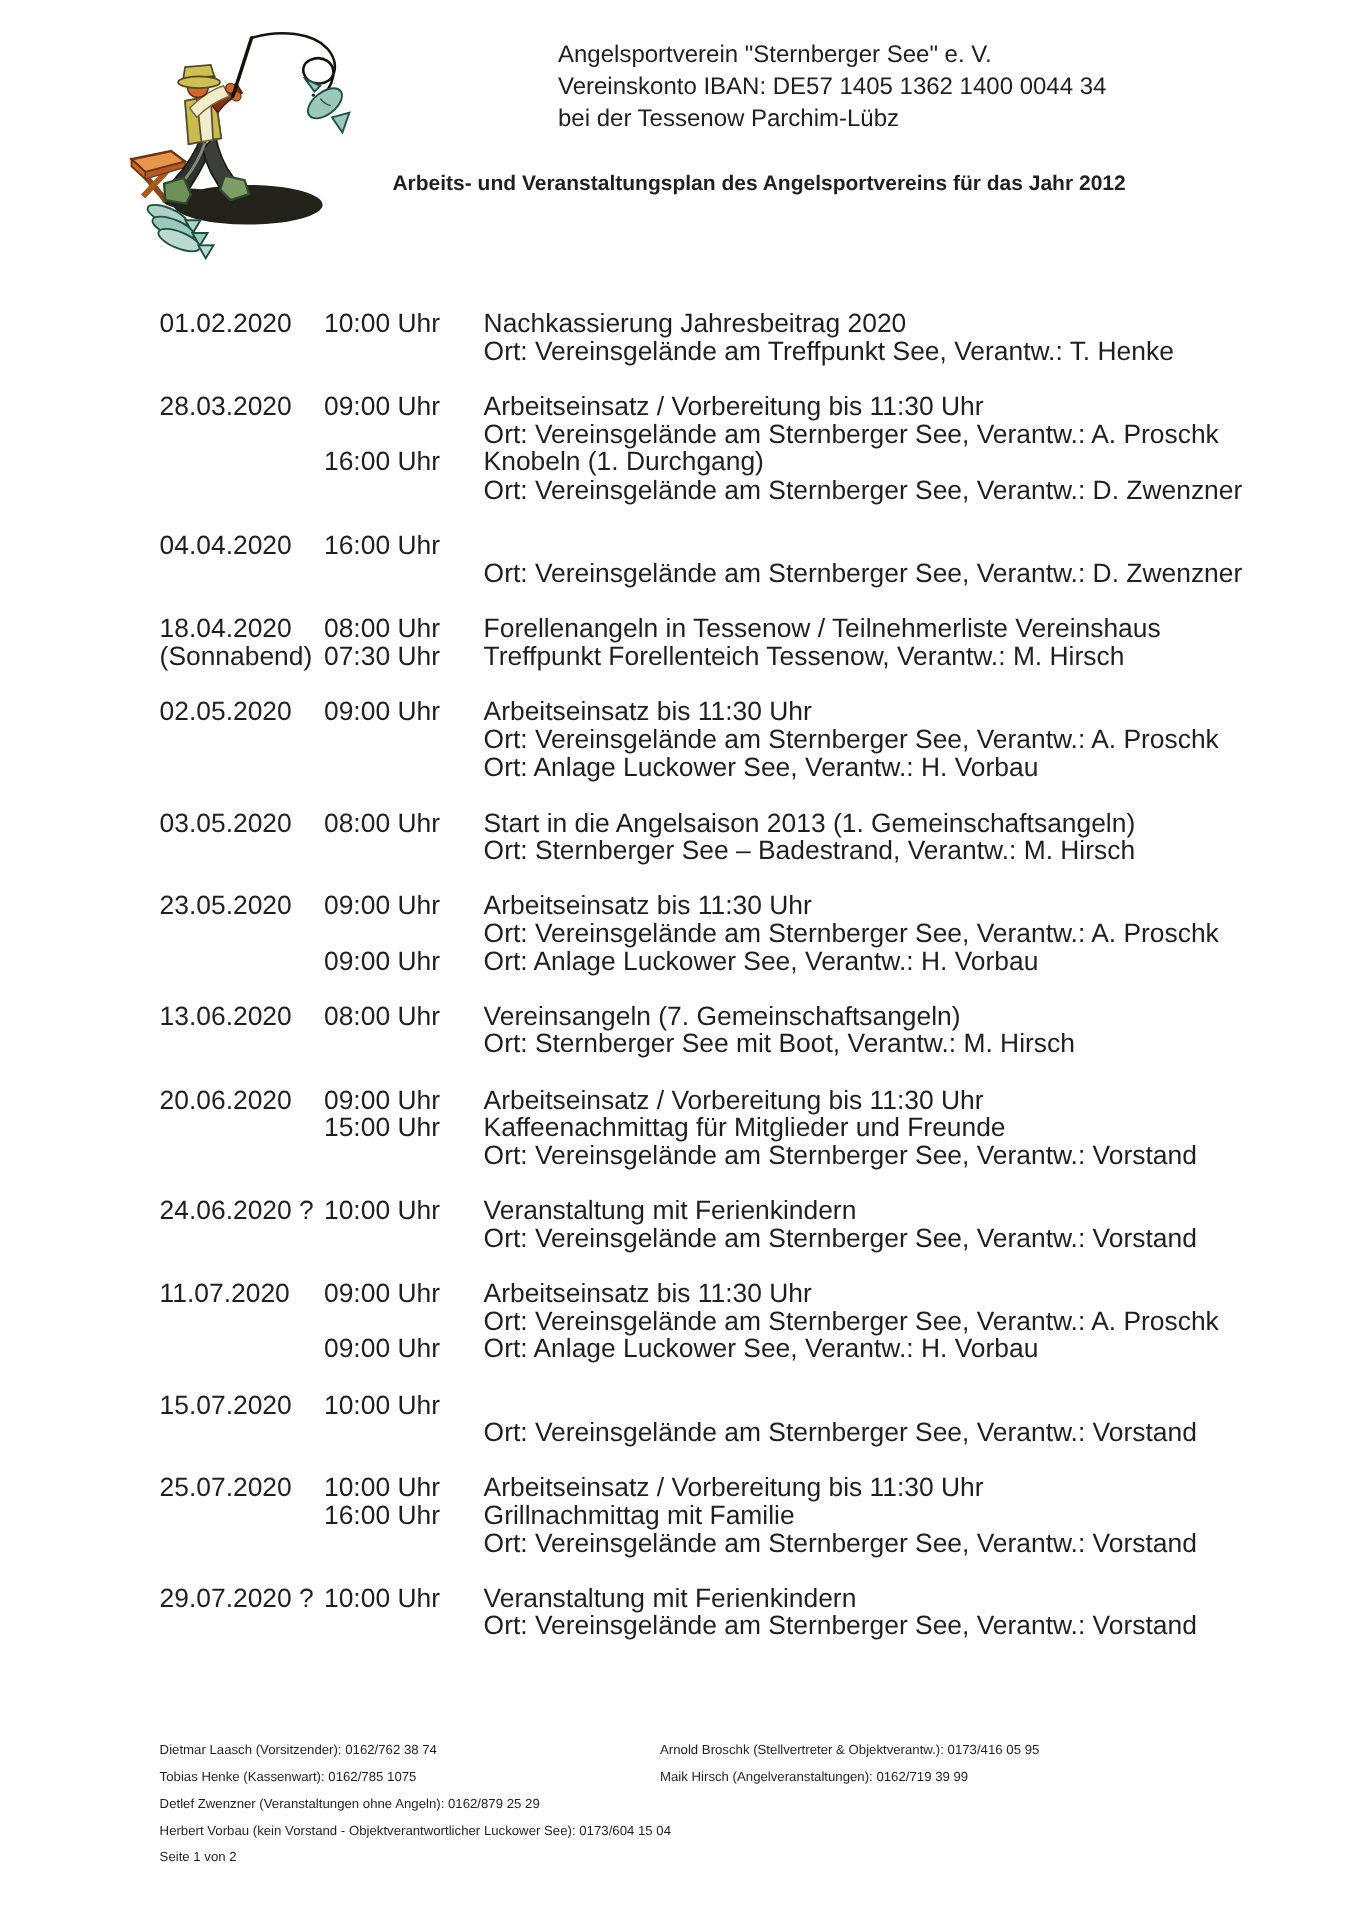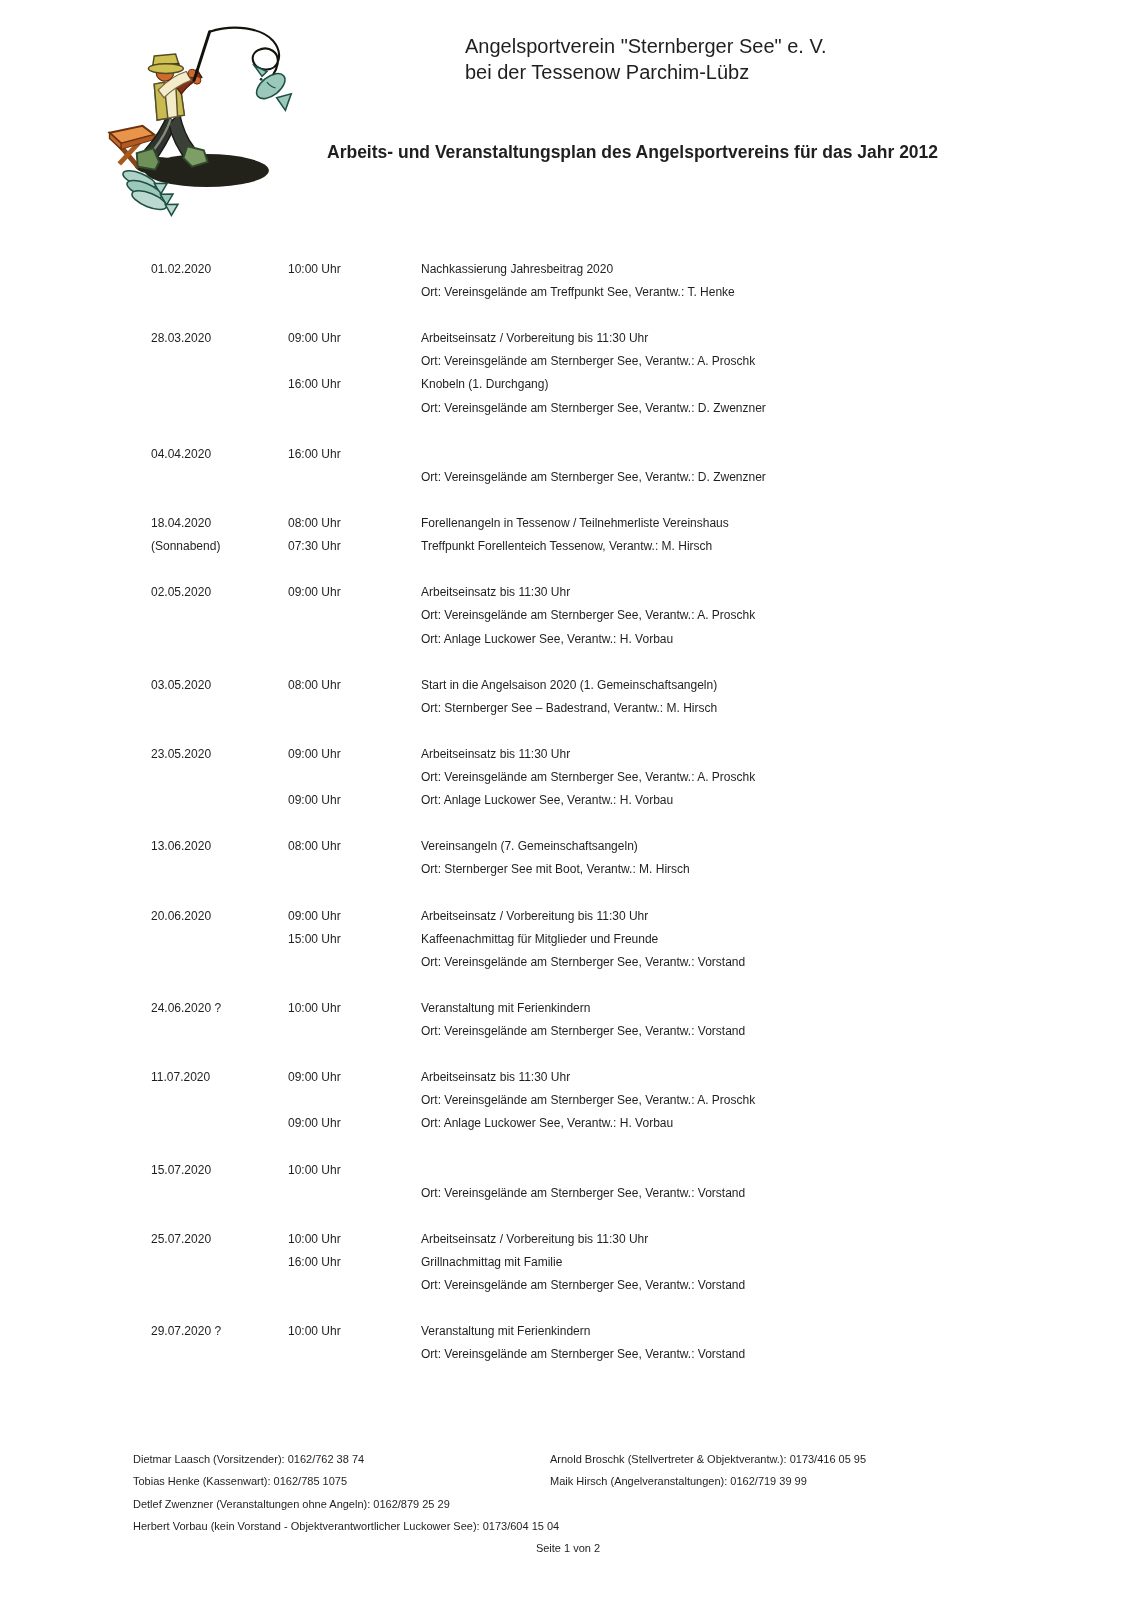--- a/index.html
+++ b/index.html
@@ -18,30 +18,30 @@
   .org-block {
     position: absolute; left: 465px; top: 33px;
     font-size: 20px; line-height: 26.3px; white-space: nowrap;
   }
   .doc-title {
     position: absolute; left: 327px; top: 142px;
     font-size: 17.5px; font-weight: bold; white-space: nowrap;
   }
 
   
-  .schedule { position: absolute; left: 133px; top: 258px; right: 40px; font-size: 12px; margin-left: 18px; }
+  .schedule { position: absolute; left: 133px; top: 258px; right: 40px; font-size: 22px; }
   .event { margin-bottom: 23.1px; }
   .row { display: grid; grid-template-columns: 137px 133px 1fr; line-height: 23.1px; }
   .c-date, .c-time, .c-text { white-space: nowrap; }
 
   
   .footer { position: absolute; left: 133px; top: 1448px; width: 870px; font-size: 11px; line-height: 22.3px; }
   .frow { display: grid; grid-template-columns: 417px 1fr; }
   .frow span { white-space: nowrap; }
-  .page-num { text-align: center; }
+  .page-num { text-align: left; }
 </style>
 </head>
 <body>
 
 <div class="page">
 
   <svg class="logo" viewBox="0 0 210 200" aria-hidden="true">
 
     <g>
       <ellipse cx="116" cy="149" rx="64" ry="17" fill="#23221a"></ellipse>
@@ -106,20 +106,21 @@
       <ellipse cx="182" cy="62" rx="17" ry="9.5" transform="rotate(-38 182 62)" fill="#9cc8ba"></ellipse>
       <polygon points="188,74 203,70 197,87" fill="#9cc8ba"></polygon>
       <polygon points="173,52 165,41 178,47" fill="#9cc8ba"></polygon>
       <circle cx="172" cy="55" r="1.4" fill="#14312a" stroke="none"></circle>
       <path d="M178,58 q4,5 9,6" fill="none" stroke-width="1.2"></path>
     </g>
   </svg>
 
   <div class="org-block">
     <div>Angelsportverein "Sternberger See" e. V.</div>
+    <div>Vereinskonto IBAN: DE57 1405 1362 1400 0044 34</div>
     <div>bei der Tessenow Parchim-Lübz</div>
   </div>
 
   <div class="doc-title">Arbeits- und Veranstaltungsplan des Angelsportvereins für das Jahr 2012</div>
 
   <div class="schedule">
       <div class="event">
         <div class="row">
           <span class="c-date">01.02.2020</span>
           <span class="c-time">10:00 Uhr</span>
@@ -190,21 +191,21 @@
         <div class="row">
           <span class="c-date"></span>
           <span class="c-time"></span>
           <span class="c-text">Ort: Anlage Luckower See, Verantw.: H. Vorbau</span>
         </div>
       </div>
       <div class="event">
         <div class="row">
           <span class="c-date">03.05.2020</span>
           <span class="c-time">08:00 Uhr</span>
-          <span class="c-text">Start in die Angelsaison 2020 (1. Gemeinschaftsangeln)</span>
+          <span class="c-text">Start in die Angelsaison 2013 (1. Gemeinschaftsangeln)</span>
         </div>
         <div class="row">
           <span class="c-date"></span>
           <span class="c-time"></span>
           <span class="c-text">Ort: Sternberger See – Badestrand, Verantw.: M. Hirsch</span>
         </div>
       </div>
       <div class="event">
         <div class="row">
           <span class="c-date">23.05.2020</span>

